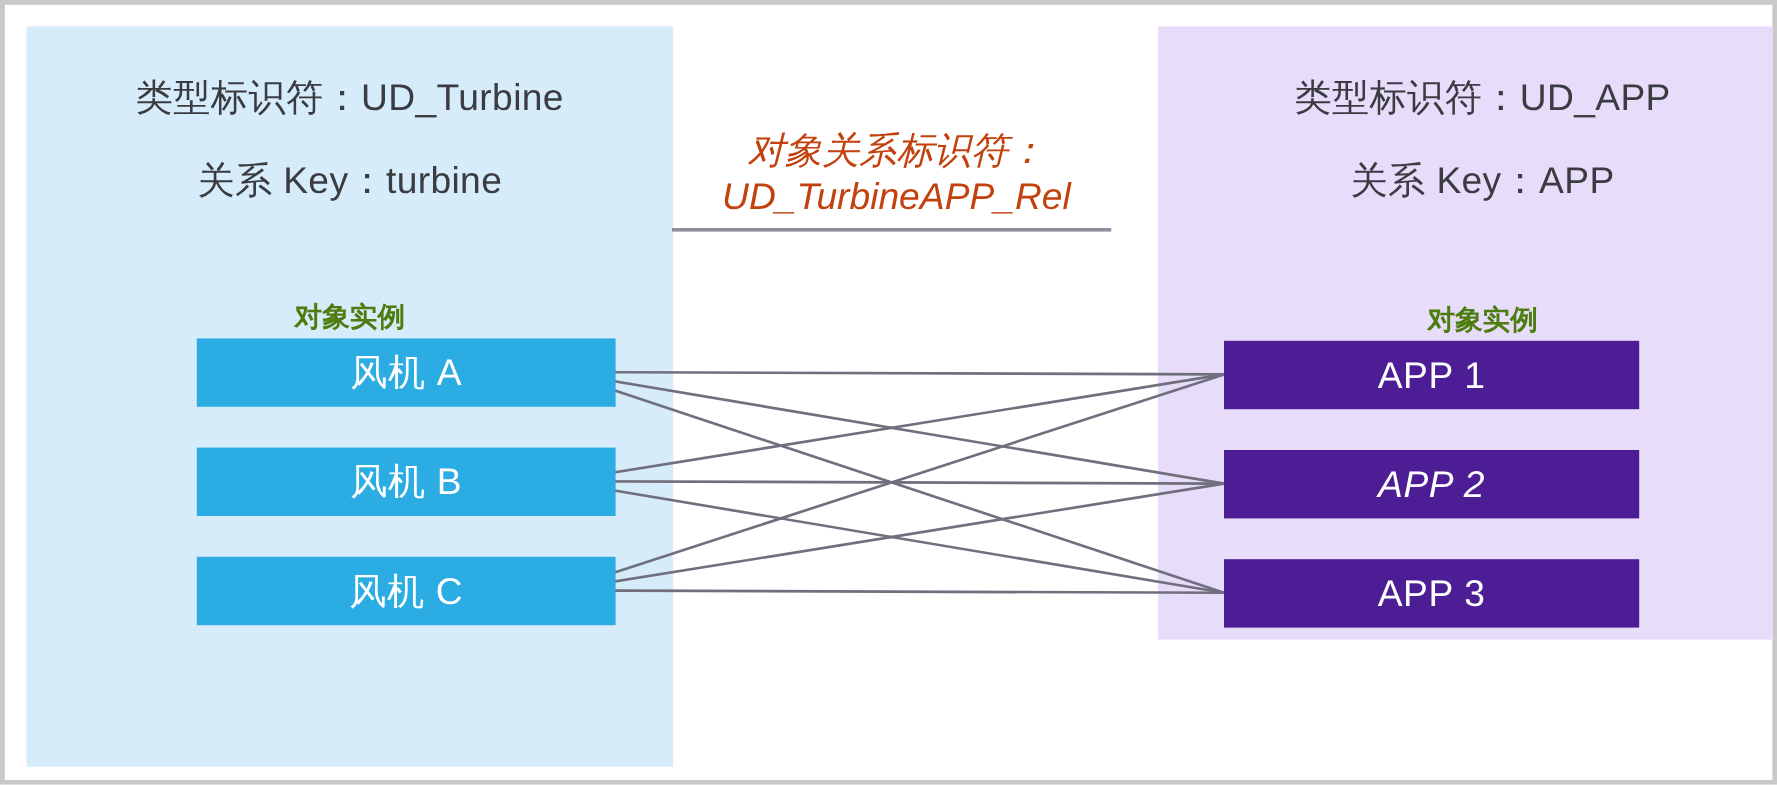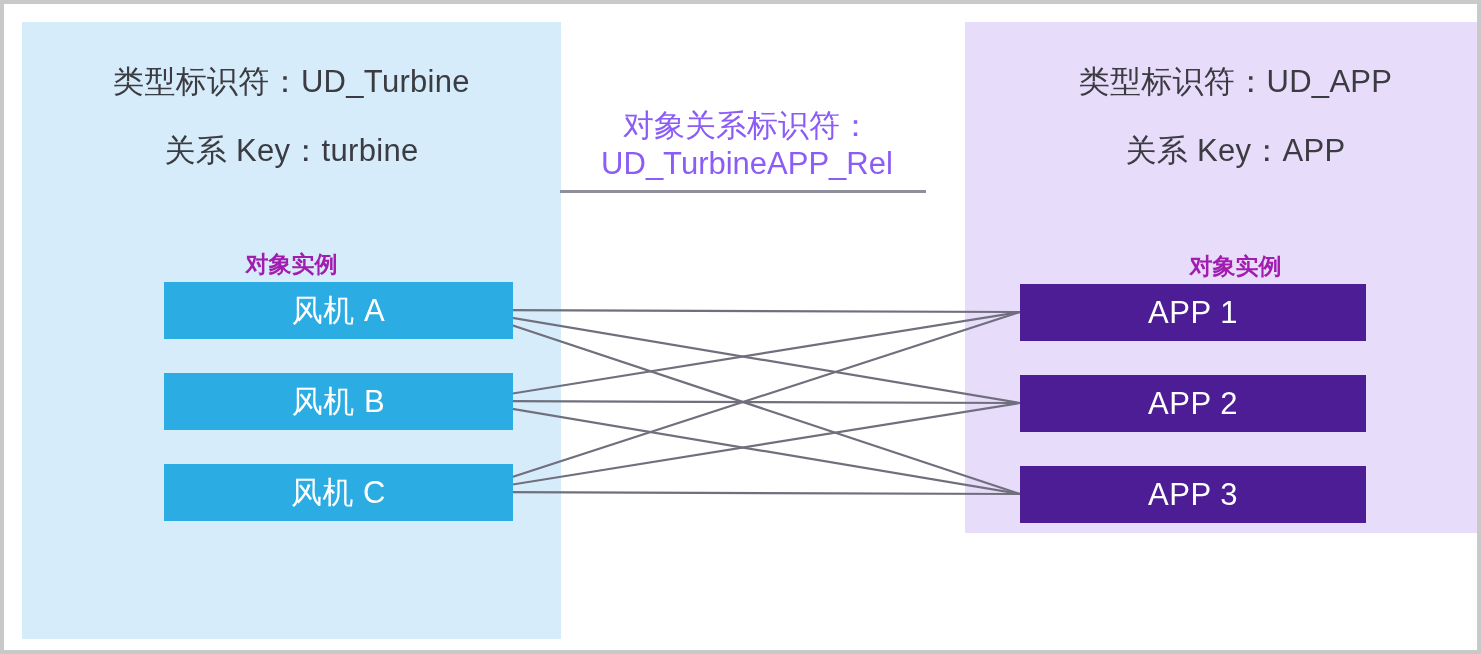--- a/index.html
+++ b/index.html
@@ -55,21 +55,21 @@
   #left-head { top: 44px; }
   #right-head { top: 44px; }
   .head-line.second { margin-top: 36px; }
   .instances-label {
     position: absolute;
     left: 0;
     right: 0;
     text-align: center;
     font-size: 23px;
     font-weight: bold;
-    color: #a21caf;
+    color: #4d7c0f;
   }
   #left-instances { top: 227px; }
   #right-instances { top: 229px; }
 
   .node {
     position: absolute;
     display: flex;
     align-items: center;
     justify-content: center;
     font-size: 31px;
@@ -87,30 +87,31 @@
   .node.right {
     left: 1016px;
     width: 346px;
     height: 57px;
     background: #4c1d95;
   }
   #left-node-0 { top: 278px; }
   #left-node-1 { top: 369px; }
   #left-node-2 { top: 460px; align-items: center; }
   #right-node-0 { top: 280px; }
-  #right-node-1 { top: 371px; }
+  #right-node-1 { top: 371px; font-style: italic; }
   #right-node-2 { top: 462px; }
 
   #center-label {
     position: absolute;
     left: 557px;
     top: 103px;
     width: 372px;
     text-align: center;
-    color: #8b5cf6;
+    color: #c2410c;
+    font-style: italic;
   }
   #center-label .cline {
     font-size: 31px;
     line-height: 1.22;
     white-space: nowrap;
   }
   #center-rule {
     position: absolute;
     left: 556px;
     top: 186px;

